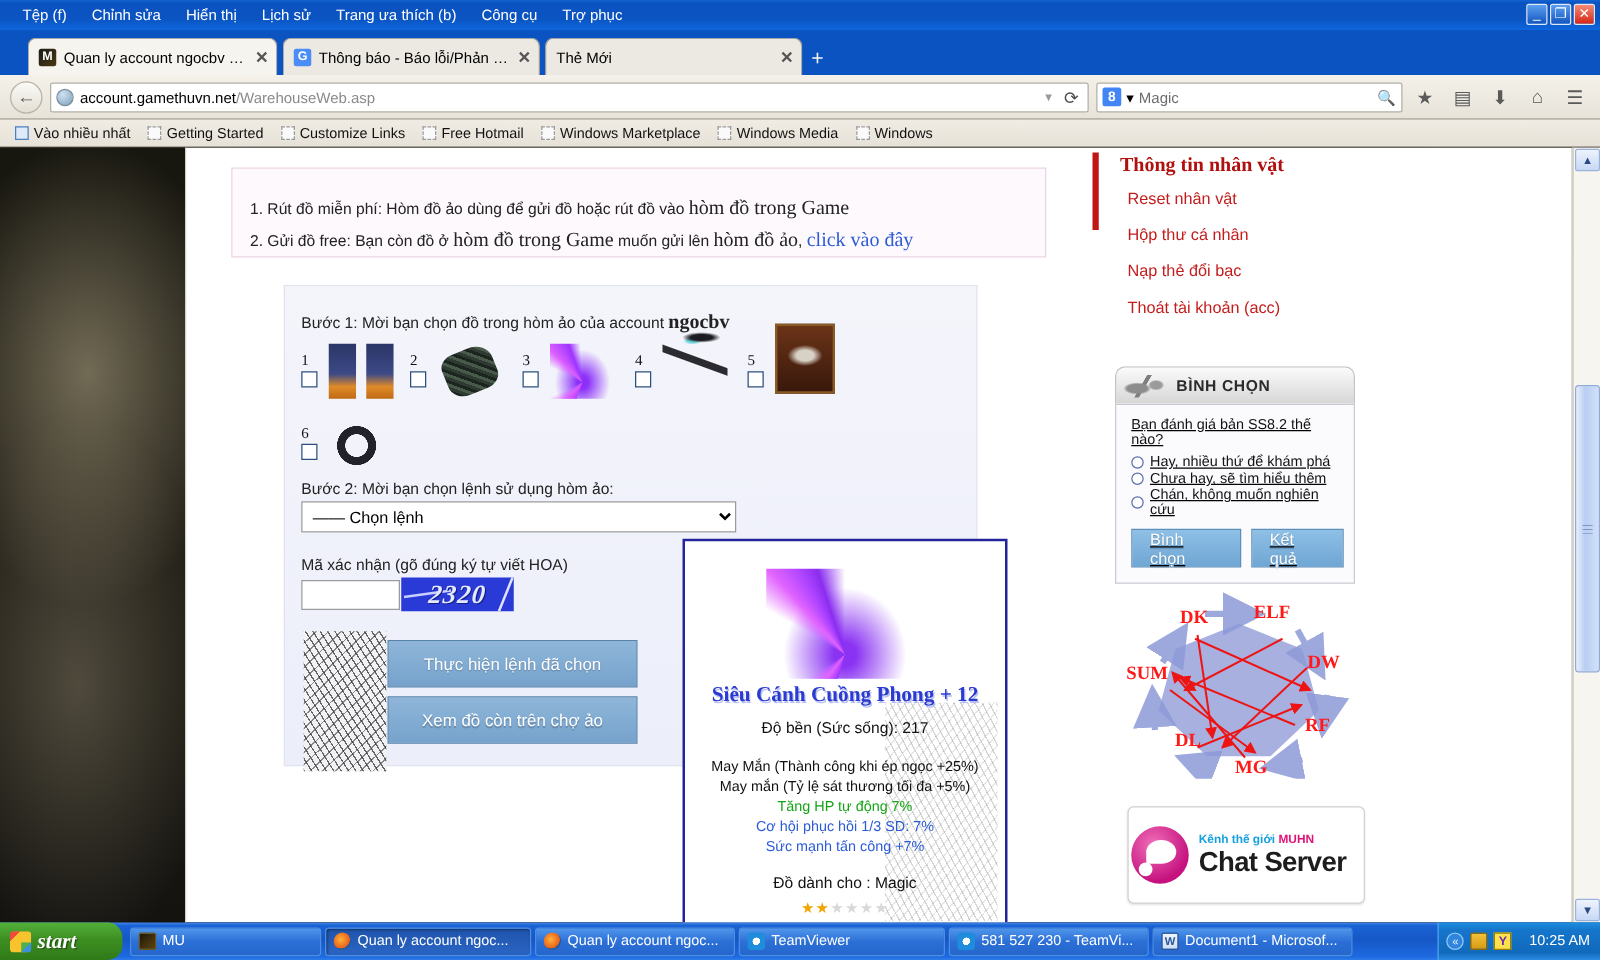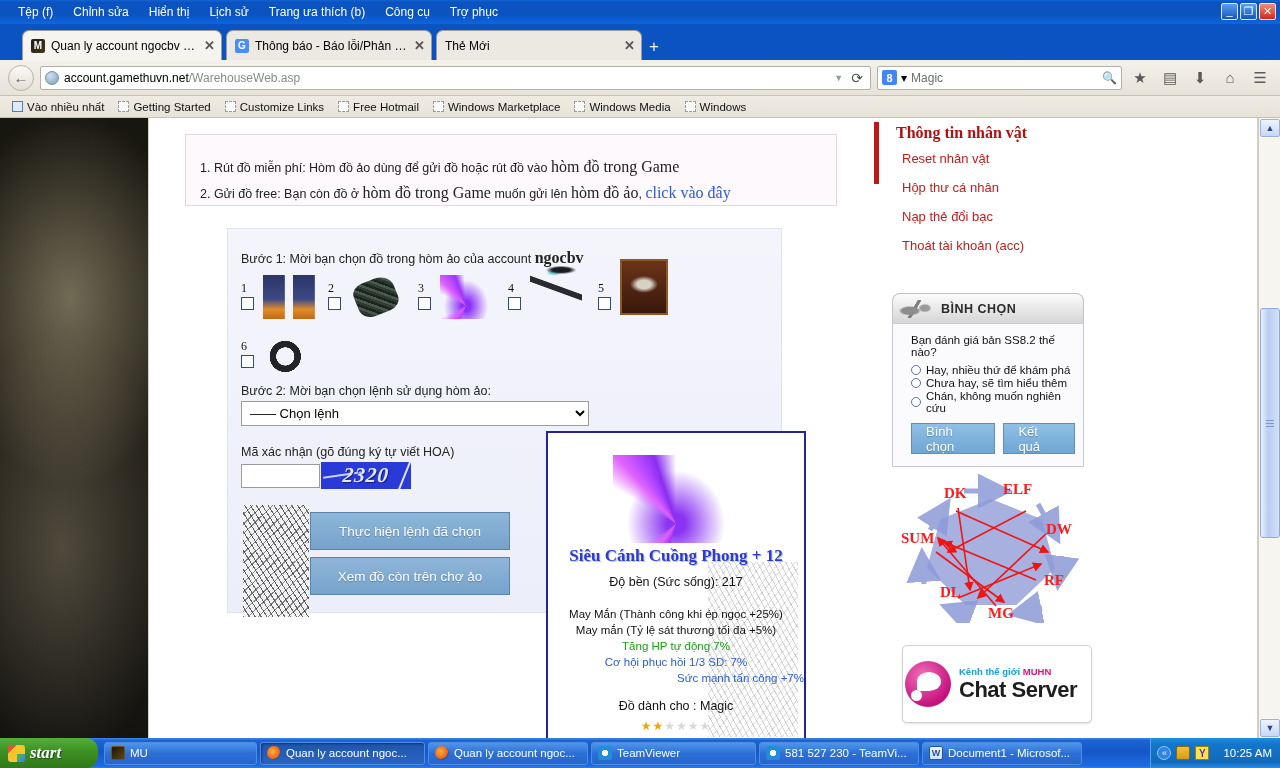--- a/index.html
+++ b/index.html
@@ -291,21 +291,21 @@
     position:absolute; left:0; right:0; top:113px;
     font-family:"Liberation Serif", serif; font-size:17px; font-weight:bold;
     color:#2b3ad0; text-shadow:1px 1px 0 #b9c2ef;
   }
   .tt-line { position:absolute; left:0; right:0; }
   .tt-dur  { top:142px; font-size:12.5px; }
   .tt-s1   { top:175px; }
   .tt-s2   { top:191px; }
   .tt-s3   { top:207px; color:#16a416; }
   .tt-s4   { top:223px; color:#2b5bd7; }
-  .tt-s5   { top:239px; color:#2b5bd7;text-align:right; }
+  .tt-s5   { top:239px; color:#2b5bd7; }
   .tt-for  { top:266px; font-size:12.5px; }
   .tt-stars{ top:286px; font-size:12px; letter-spacing:1px; }
   .star-on { color:#f0a500; }
   .star-off{ color:#d8d8d8; }
 
   
   .sidebar { position:absolute; left:725px; top:0; width:235px; height:620px; }
   .redbar { position:absolute; left:0; top:4px; width:5px; height:62px; background:#c01616; }
   .sb-menu { position:absolute; left:18px; top:0; width:210px; }
   .sb-head {
@@ -324,21 +324,22 @@
   .wolf {
     width:36px;height:18px;flex:none;
     background:
       radial-gradient(ellipse 16px 7px at 30% 60%, #8c8c8c 50%, transparent 70%),
       radial-gradient(ellipse 9px 6px at 72% 45%, #9b9b9b 50%, transparent 72%),
       linear-gradient(120deg, transparent 40%, #7e7e7e 41% 48%, transparent 49%);
   }
   .vote-hdr .vt { font-size:12.5px; font-weight:bold; color:#2b2b2b; letter-spacing:.5px; }
   .vote-body {
     border:1px solid #c9c9d4; background:#fbfbfe;
-    padding:10px 8px 12px 18px;
+    padding:10px 8px 12px 12px;
+    text-decoration:underline;
   }
   .vote-q { font-size:11.5px; color:#111; margin-bottom:6px; }
   .vopt { display:flex; align-items:center; gap:5px; font-size:11.5px; color:#111; margin:1px 0; }
   .radio { width:10px;height:10px;border:1.5px solid #5a6fae;border-radius:50%;background:#fff;flex:none; }
   .vbtns { display:flex; gap:8px; margin-top:9px; }
   .vbtn {
     height:31px; padding:0 14px;
     background:linear-gradient(180deg,#8fc0e6,#6fa6d4);
     border:1px solid #5d8fbb; color:#fff; font-size:13px;
     display:flex; align-items:center; justify-content:center;

